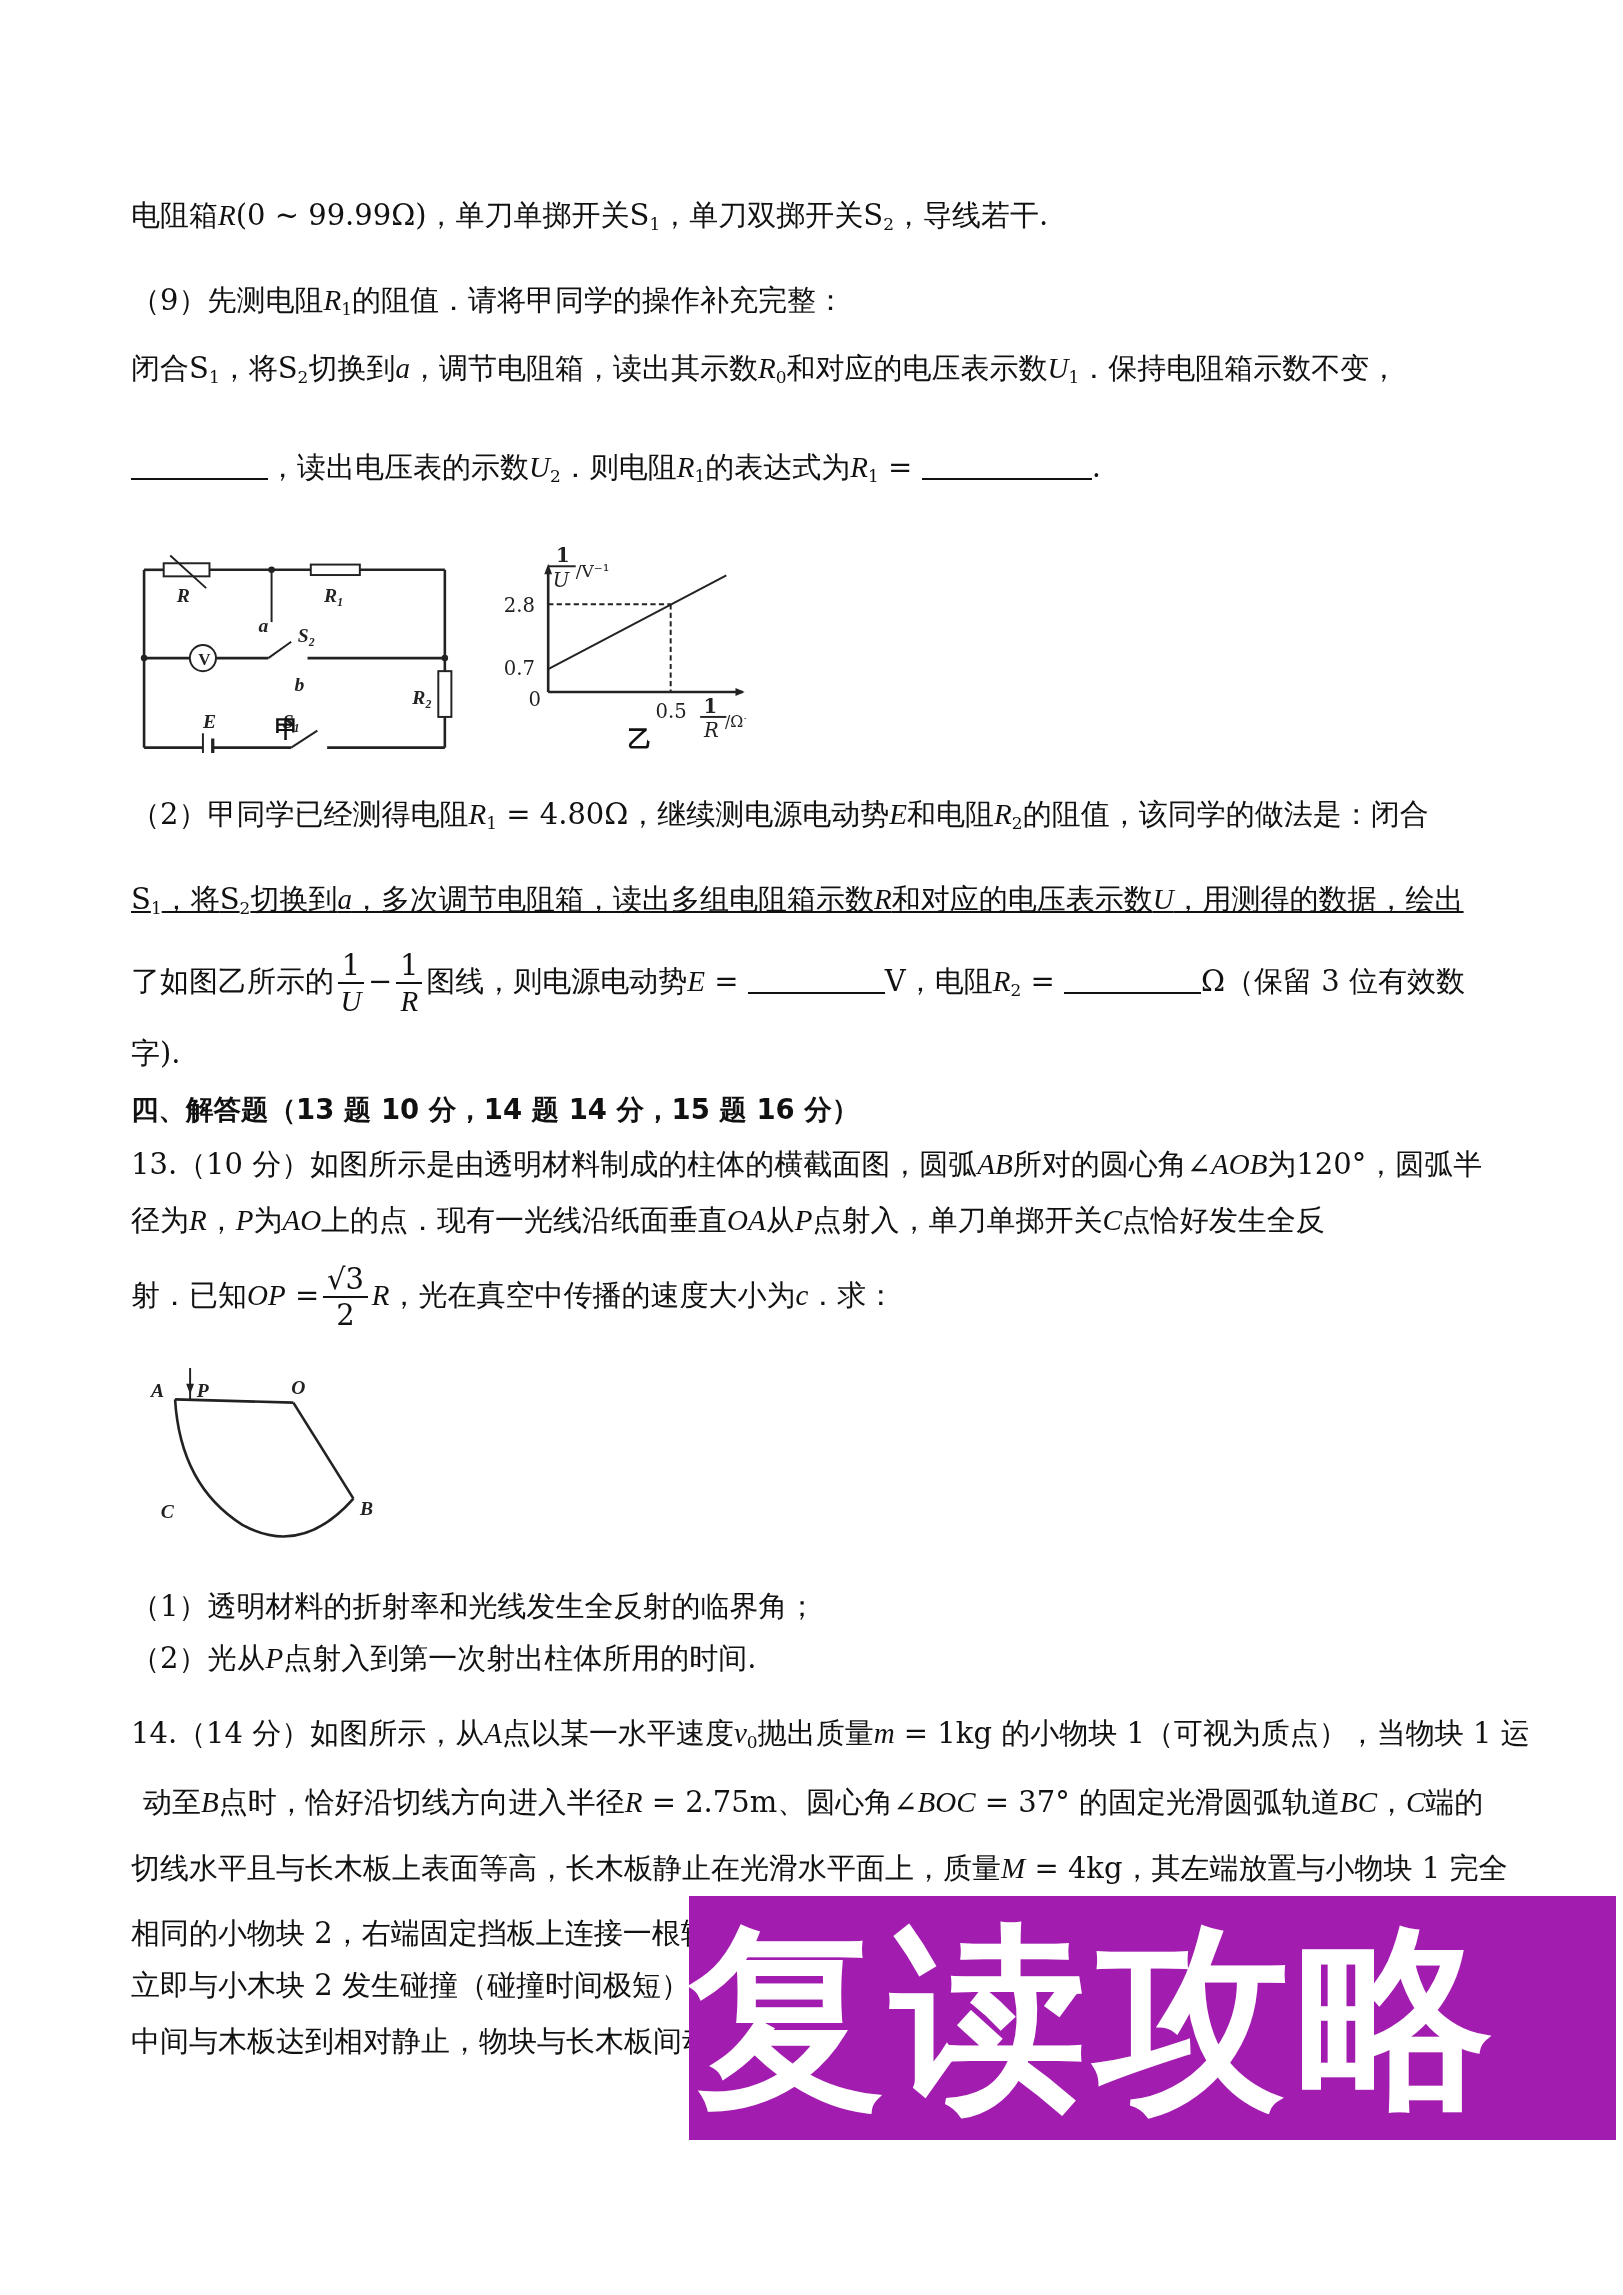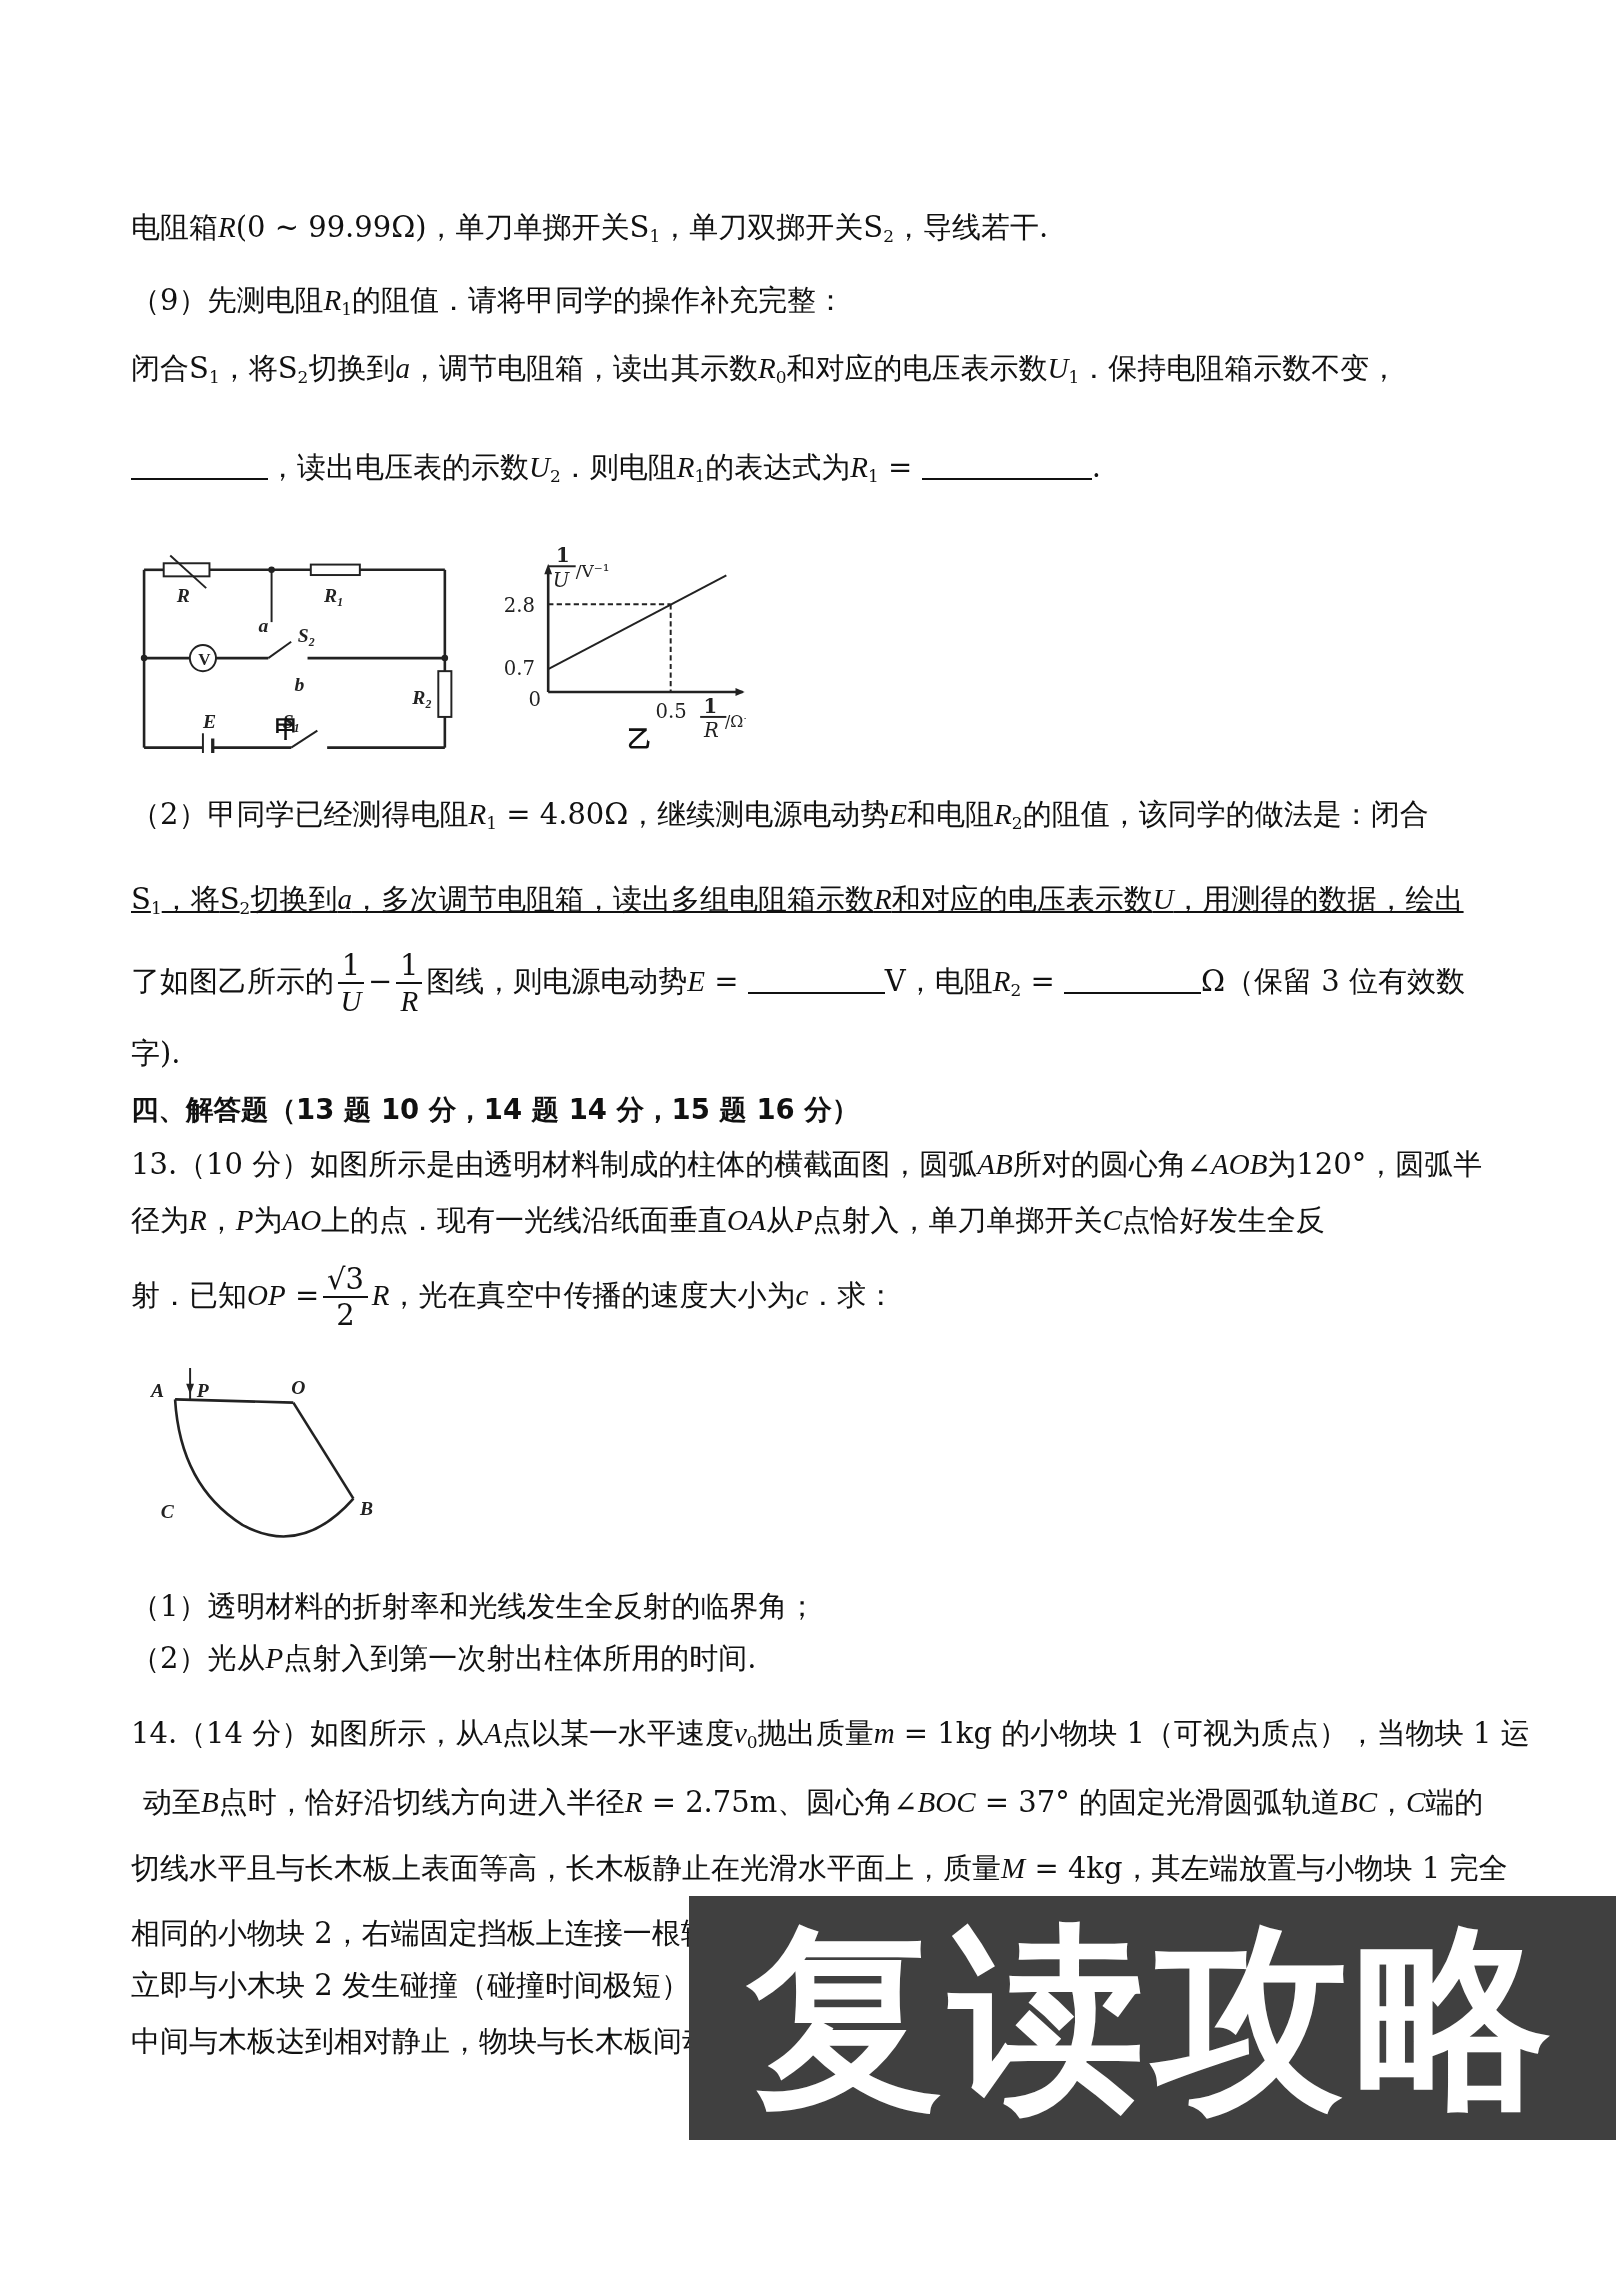--- a/index.html
+++ b/index.html
@@ -6,29 +6,29 @@
   body { width:1623px; height:2295px; position:relative; overflow:hidden;
          font-family:"DejaVu Serif","Liberation Serif",serif; color:#111; }
   .line { position:absolute; left:131px; font-size:29px; white-space:nowrap; line-height:39px; }
   .i { font-style:italic; font-family:"Liberation Serif","DejaVu Serif",serif; }
   sub { font-size:17px; vertical-align:-5.2px; }
   .blank { display:inline-block; border-bottom:2px solid #111; height:26px; vertical-align:-2.6px; }
   .frac { display:inline-flex; flex-direction:column; align-items:center; vertical-align:middle; margin:0 3.9px; line-height:34px; }
   .frac .num { border-bottom:2px solid #111; padding:0 3.9px; }
   .heading { font-weight:bold; font-family:"DejaVu Sans","Liberation Sans",sans-serif; font-size:27.5px; }
   .fig { position:absolute; }
-  .banner { position:absolute; left:689px; top:1896px; width:927px; height:244px; background:#404040;
-            display:flex; align-items:center; justify-content:center; }
+  .banner { position:absolute; left:689px; top:1896px; width:927px; height:244px; background:#a21caf;
+            display:flex; align-items:center; justify-content:flex-start; }
   .banner span { color:#fff; font-family:"DejaVu Sans","Liberation Sans",sans-serif; font-weight:bold;
                  font-size:196px; letter-spacing:6.5px; line-height:1; }
 </style>
 </head>
 <body>
 
-<div class="line" style="top:208px;text-align:right;">
+<div class="line" style="top:196px;text-align:right;">
   <span>电阻箱</span><span class="i">R</span><span>(0 ~ 99.99Ω)</span><span>，单刀单掷开关</span><span>S</span><sub>1</sub><span>，单刀双掷开关</span><span>S</span><sub>2</sub><span>，导线若干.</span>
 </div>
 
 <div class="line" style="top:281px;">
   <span>（9）先测电阻</span><span class="i">R</span><sub>1</sub><span>的阻值．请将甲同学的操作补充完整：</span>
 </div>
 
 <div class="line" style="top:349px;">
   <span>闭合</span><span>S</span><sub>1</sub><span>，将</span><span>S</span><sub>2</sub><span>切换到</span><span class="i">a</span><span>，调节电阻箱，读出其示数</span><span class="i">R</span><sub>0</sub><span>和对应的电压表示数</span><span class="i">U</span><sub>1</sub><span>．保持电阻箱示数不变，</span>
 </div>

